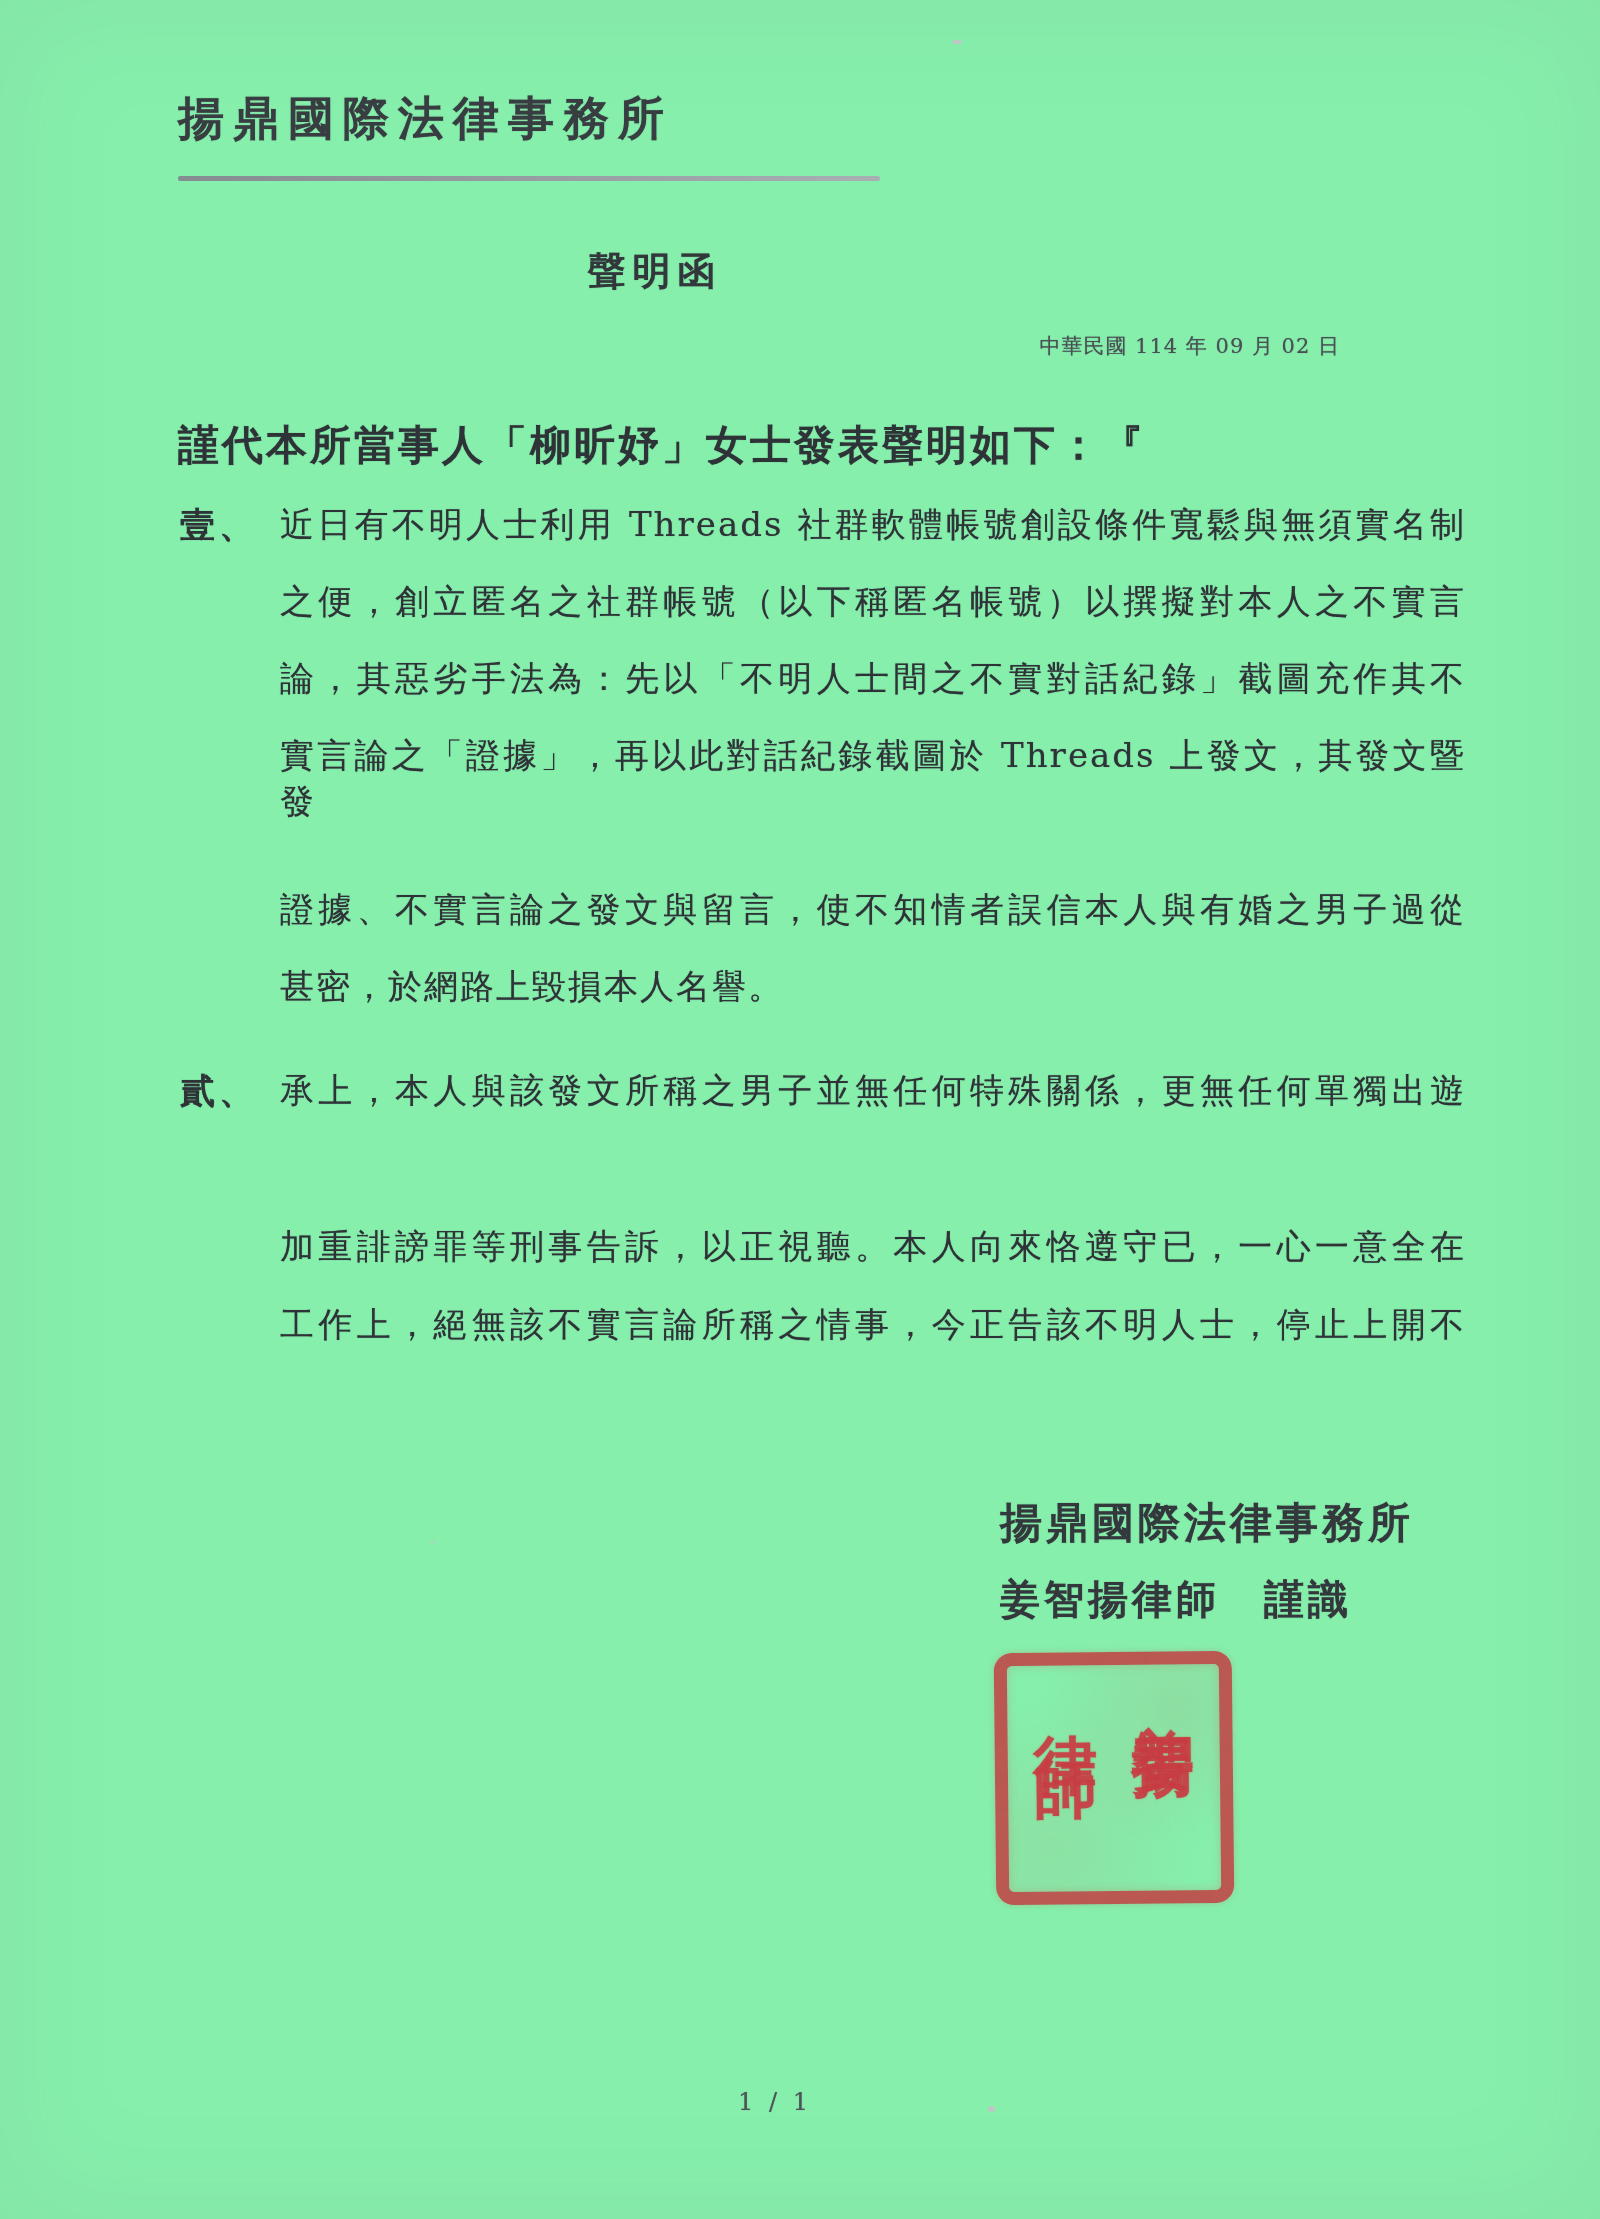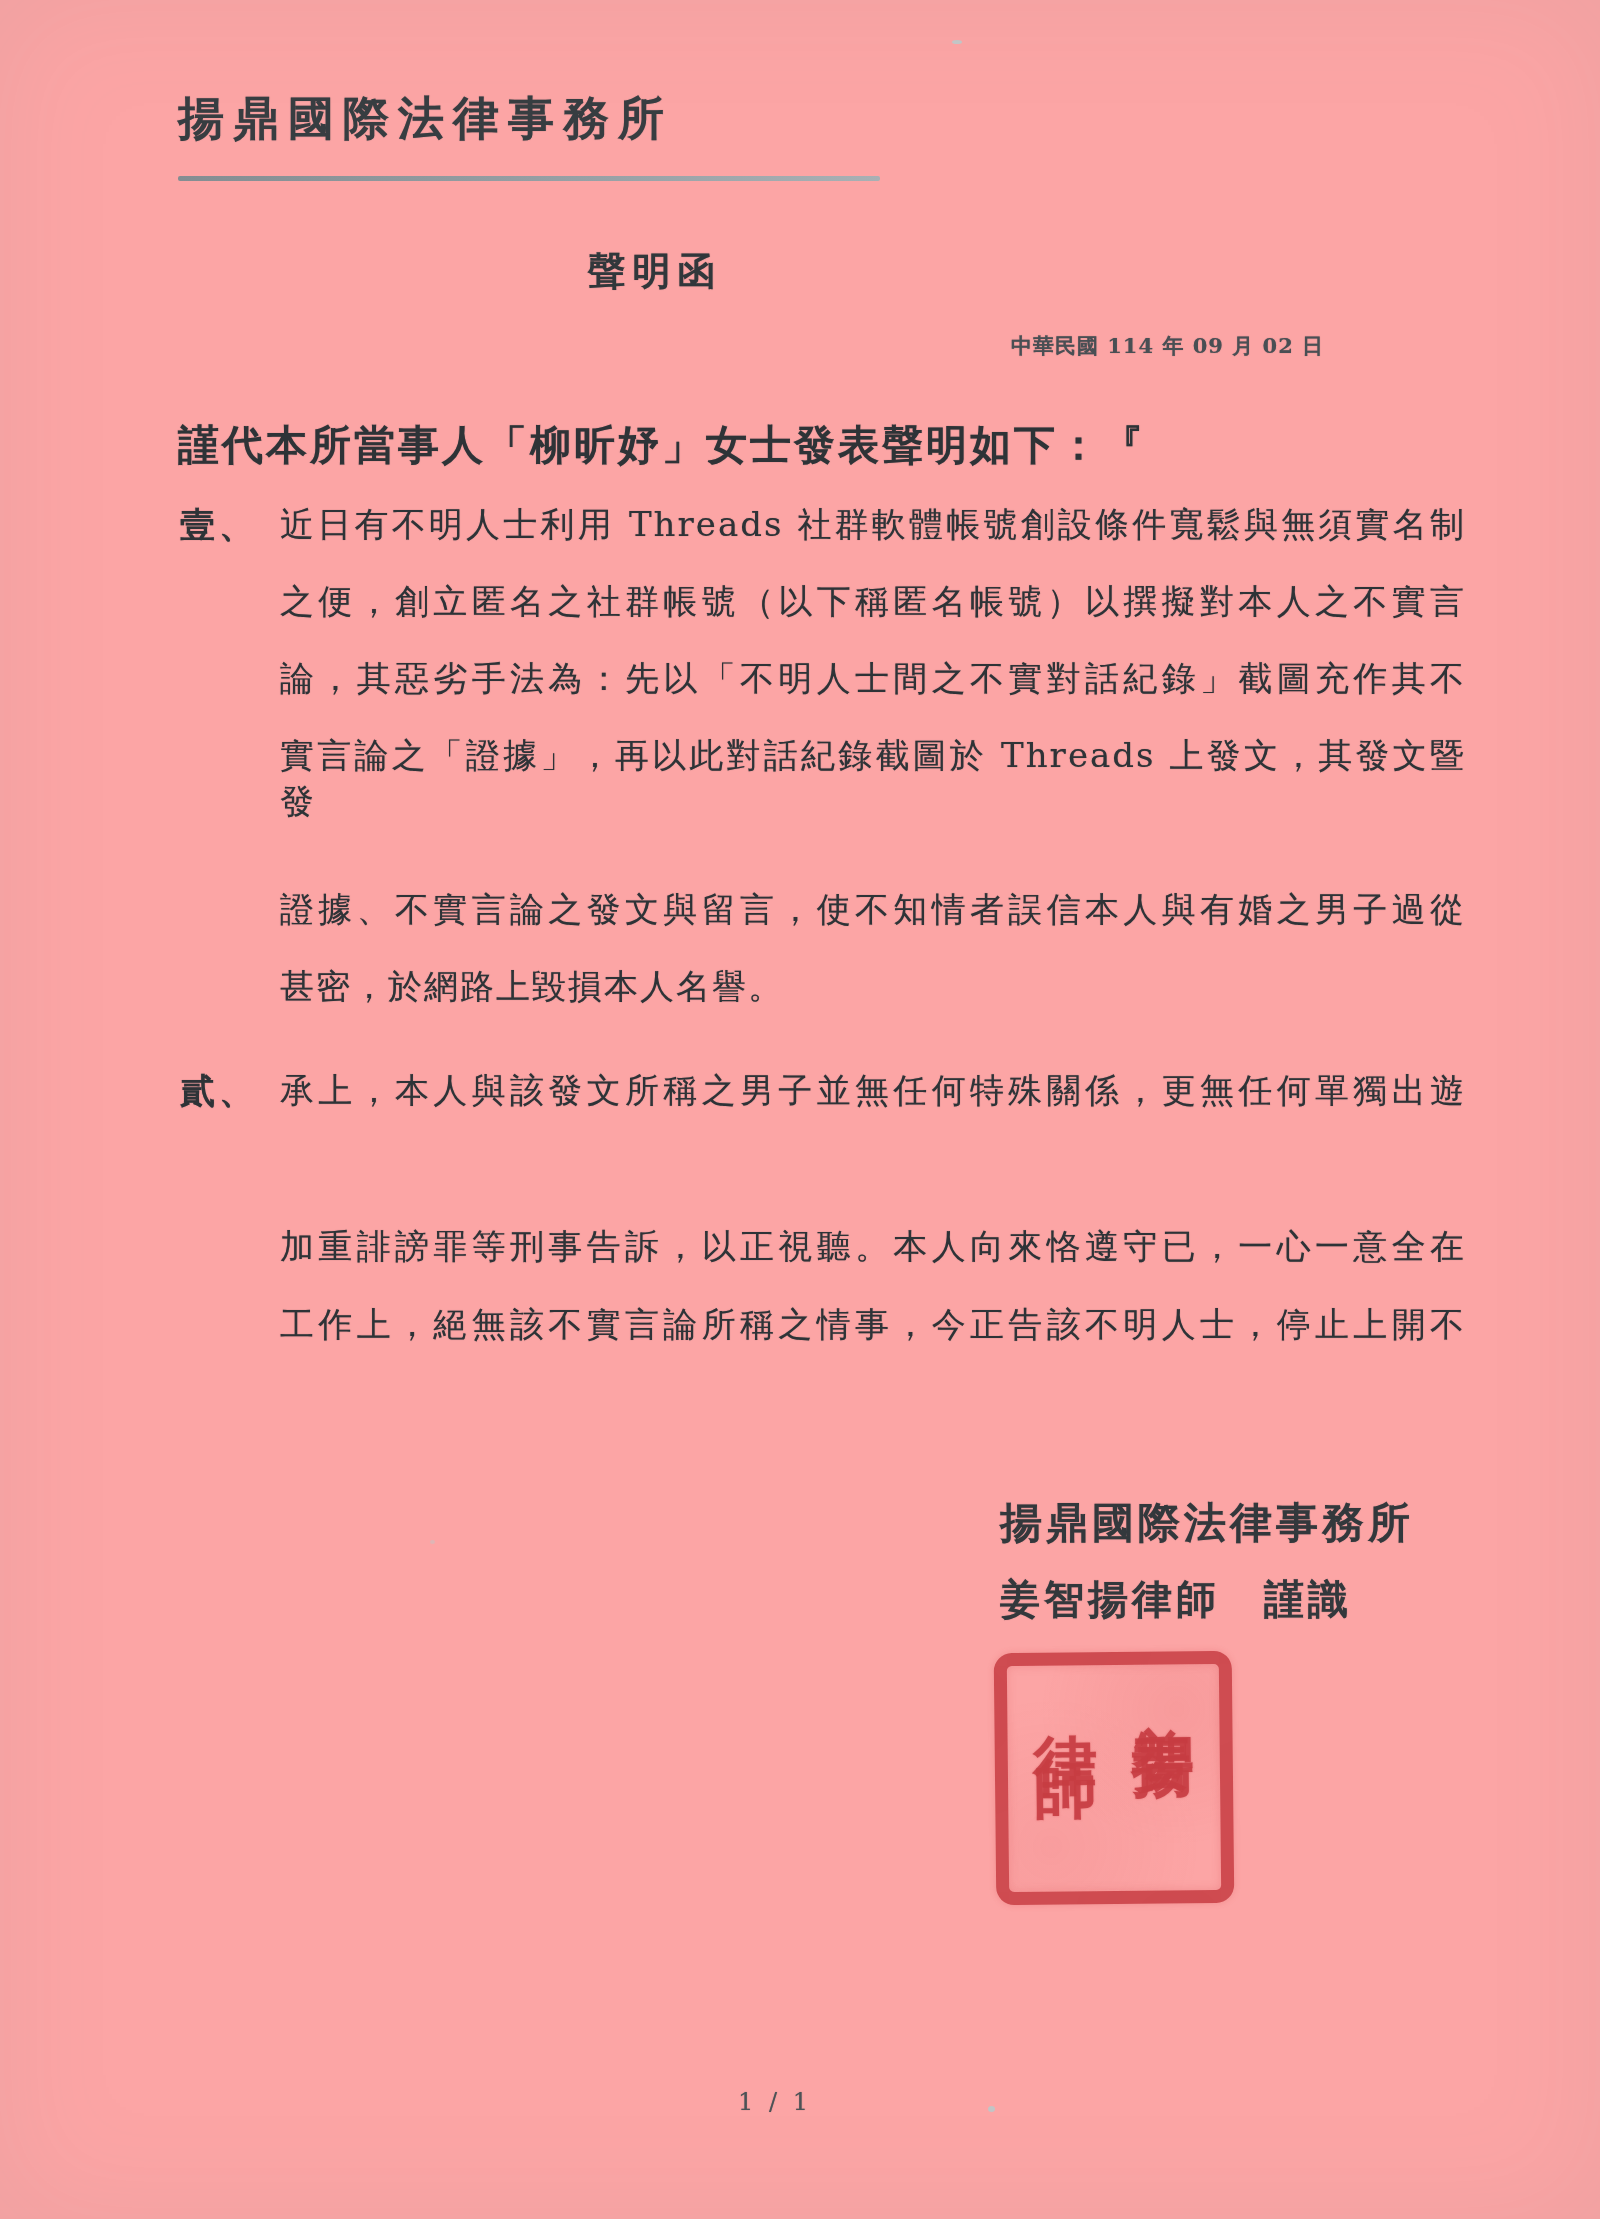--- a/index.html
+++ b/index.html
@@ -1,20 +1,20 @@
 <!DOCTYPE html>
 <html><head>
 <meta charset="utf-8">
 <style>
   html,body{margin:0;padding:0;background:#e8e8e6;}
   .page{
     position:relative;
     width:1600px;height:2219px;
     margin:0 auto;
-    background:#fca5a5;
+    background:#86efac;
     box-shadow:inset 0 0 120px rgba(120,125,128,.10);
     font-family:"DejaVu Serif","Liberation Serif",serif;
     color:#2f3437;
     overflow:hidden;
   }
   .abs{position:absolute;}
   .fuzz{text-shadow:0 0 1px rgba(60,65,70,.55);}
   .firm-header{
     top:88px;left:178px;
     font-size:46px;font-weight:700;letter-spacing:9px;
@@ -26,22 +26,22 @@
     border-radius:2px;
   }
   .doc-title{
     top:246px;left:500px;width:310px;
     text-align:center;
     font-size:38px;font-weight:700;letter-spacing:7px;
     color:#31373b;
   }
   .doc-date{
     top:332px;left:995px;width:345px;
-    text-align:center;
-    font-size:21px;font-weight:700;letter-spacing:1px;
+    text-align:right;
+    font-size:21px;font-weight:400;letter-spacing:1px;
     color:#494f54;white-space:nowrap;
   }
   .intro{
     top:418px;left:178px;width:1240px;
     font-size:41px;font-weight:600;letter-spacing:3px;
     white-space:nowrap;color:#2e3337;
   }
   .para-label{
     left:180px;width:92px;
     font-size:35px;font-weight:600;letter-spacing:4px;

